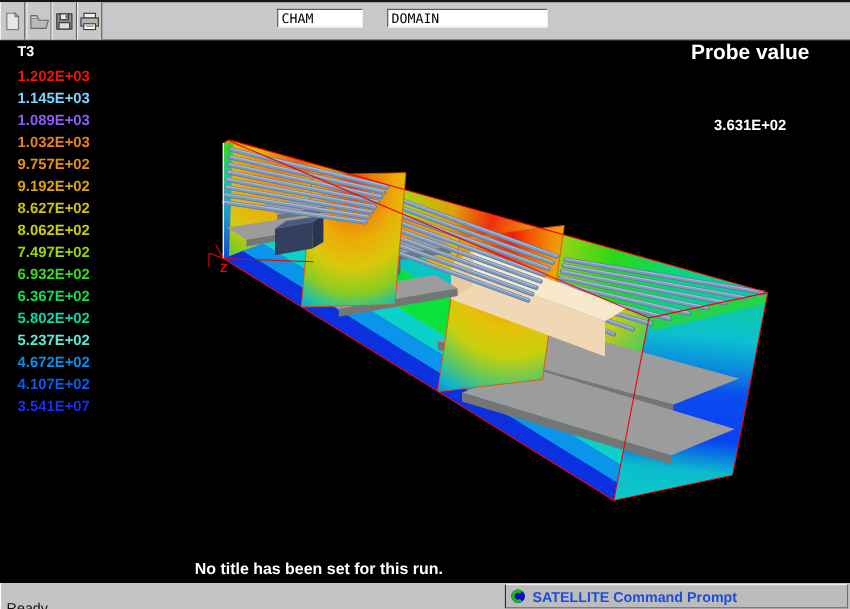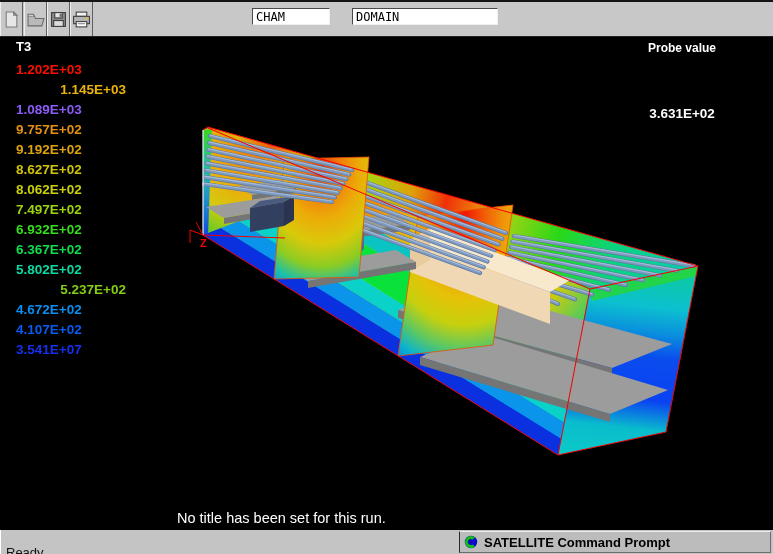--- a/index.html
+++ b/index.html
@@ -27,36 +27,36 @@
               background:#000; }
   #scene { position:absolute; left:0; top:0; }
 
   #legend { position:absolute; left:4px; top:2px; width:110px;margin-left:12px; }
   #legend-title { color:#fff; font-size:13px; font-weight:bold; height:21px; }
   .lrow { height:20px; line-height:20px; font-size:13.5px; font-weight:bold;
           letter-spacing:0px; white-space:nowrap; }
 
   #probe { position:absolute; left:617px; top:3px; width:130px; text-align:center;
            color:#fff; font-weight:bold; }
-  #probe-label { font-size:12px; line-height:17px; }
+  #probe-label { font-size:19px; line-height:17px; }
   #probe-value { font-size:13.5px; line-height:18px;margin-top:48px; }
 
   #caption { position:absolute; left:177px; top:473px; color:#fff;
-             font-size:14.5px; font-weight:normal; white-space:nowrap; }
+             font-size:14.5px; font-weight:bold; white-space:nowrap; }
 
   
   #statusbar { position:absolute; left:0; top:530px; width:773px; height:24px;
                background:#c4c4c4; border-left:1px solid #fff; }
   #status-ready { position:absolute; left:5px; top:15px; font-size:13px; color:#111; }
   #prompt-panel { position:absolute; left:458px; top:1px; right:2px; bottom:1px;
                   background:#bcbcbc;
                   border-top:1px solid #ededed; border-left:1px solid #2a2a2a;
                   border-right:1px solid #6e6e6e; border-bottom:1px solid #6e6e6e;
                   display:flex; align-items:center; gap:5px; padding-left:3px; }
-  #prompt-text { color:#000000; font-size:13px; font-weight:bold; white-space:nowrap; }
+  #prompt-text { color:#1d4ed8; font-size:13px; font-weight:bold; white-space:nowrap; }
 </style>
 </head>
 <body>
 
 <div id="window">
 
   <div id="toolbar">
     <div class="tbtn" style="left:0">
       <svg width="17" height="17" viewBox="0 0 16 16">
         <path d="M3 1 h7 l3 3 v11 h-10 z" fill="#e6e6e6" stroke="#7a7a7a"></path>
@@ -335,31 +335,32 @@
         <line x1="190" y1="230" x2="190" y2="243"></line>
         <line x1="196" y1="222" x2="203" y2="235"></line>
       </g>
       <text x="200" y="247" font-size="11" font-weight="bold" fill="#f40000" font-family="Liberation Sans, sans-serif">Z</text>
     </svg>
 
     <div id="legend">
       <div id="legend-title">T3</div>
       <div id="legend-rows">
           <div class="lrow" style="color: rgb(251, 16, 0);">1.202E+03</div>
-          <div class="lrow" style="color: #eab308; text-align: right;">1.145E+03</div>
+          <div class="lrow" style="color: #7dd3fc;">1.145E+03</div>
           <div class="lrow" style="color: #8b5cf6;">1.089E+03</div>
+          <div class="lrow" style="color: rgb(232, 130, 26);">1.032E+03</div>
           <div class="lrow" style="color: rgb(227, 145, 18);">9.757E+02</div>
           <div class="lrow" style="color: rgb(221, 163, 10);">9.192E+02</div>
           <div class="lrow" style="color: rgb(207, 196, 9);">8.627E+02</div>
           <div class="lrow" style="color: rgb(201, 207, 8);">8.062E+02</div>
           <div class="lrow" style="color: rgb(158, 212, 10);">7.497E+02</div>
           <div class="lrow" style="color: rgb(53, 221, 28);">6.932E+02</div>
           <div class="lrow" style="color: rgb(13, 221, 78);">6.367E+02</div>
           <div class="lrow" style="color: rgb(9, 217, 164);">5.802E+02</div>
-          <div class="lrow" style="color: #84cc16; text-align: right;">5.237E+02</div>
+          <div class="lrow" style="color: #5eead4;">5.237E+02</div>
           <div class="lrow" style="color: rgb(10, 142, 240);">4.672E+02</div>
           <div class="lrow" style="color: rgb(10, 90, 240);">4.107E+02</div>
           <div class="lrow" style="color: rgb(22, 48, 238);">3.541E+07</div>
         </div>
     </div>
 
     <div id="probe">
       <div id="probe-label">Probe value</div>
       <div id="probe-value">3.631E+02</div>
     </div>

